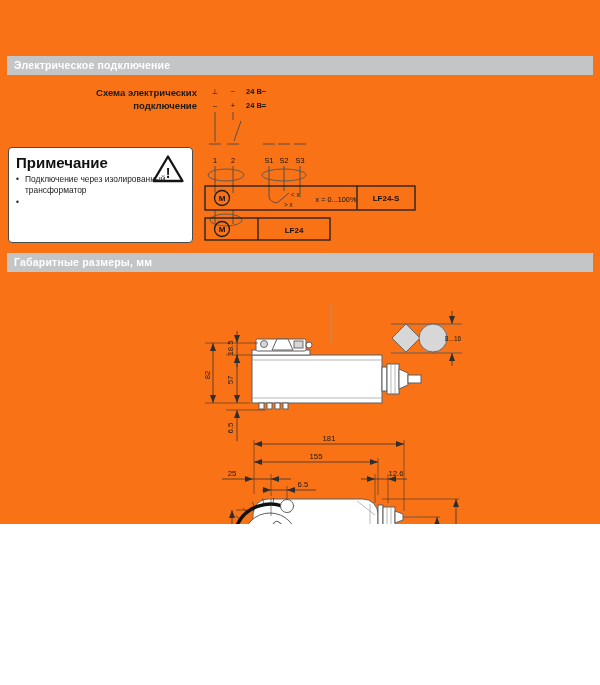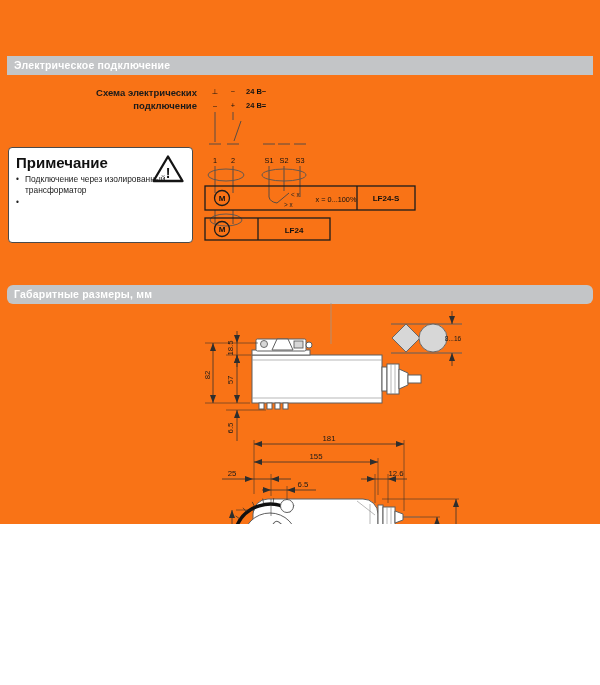--- a/index.html
+++ b/index.html
@@ -2,21 +2,21 @@
 <html><head>
 <meta charset="utf-8">
 <style>
   html,body{margin:0;padding:0;background:#fff;}
   .page{position:relative;width:600px;height:524px;background:#f97316;
         font-family:"Liberation Sans",sans-serif;overflow:hidden;}
   .section-bar{position:absolute;left:7px;width:586px;height:19px;background:#c3c5c7;
         color:#ffffff;font-weight:bold;font-size:10.5px;line-height:19px;
         padding-left:7px;box-sizing:border-box;letter-spacing:.2px;}
   .bar-electrical{top:56px;}
-  .bar-dimensions{top:285px;border-radius:6px;}
+  .bar-dimensions{top:253px;}
   .wiring-caption{position:absolute;left:40px;top:86px;width:157px;text-align:right;
         font-weight:bold;font-size:9.5px;line-height:13px;color:#1a1a1a;}
   .note-box{position:absolute;left:8px;top:147px;width:185px;height:96px;
         border:1.2px solid #4a4a4a;border-radius:4px;box-sizing:border-box;
         padding:6px 8px 0 7px;background:#fff;}
   .note-title{font-size:15px;font-weight:bold;color:#111;margin-bottom:3px;}
   .note-item{display:flex;font-size:8.4px;line-height:11.3px;color:#222;}
   .note-item .b{width:9px;flex:none;}
   .note-item .t{white-space:pre-line;width:141px;}
   .warn-svg{position:absolute;right:7px;top:6px;}

